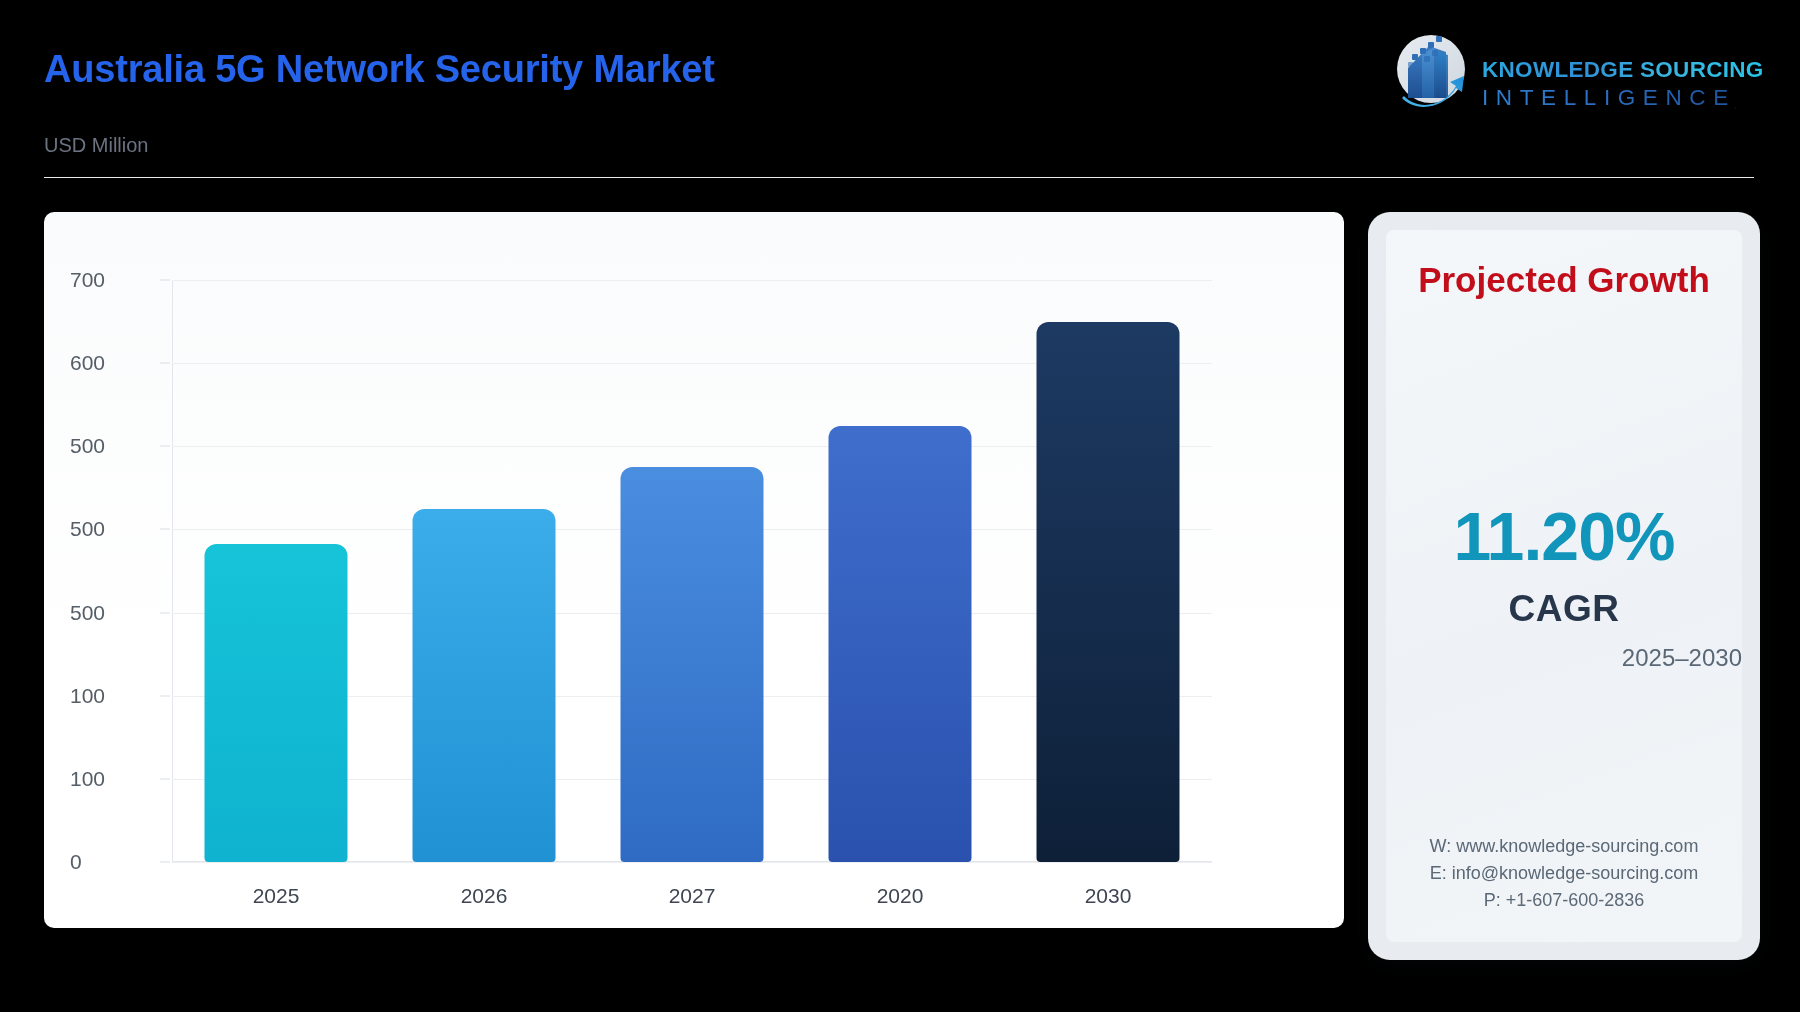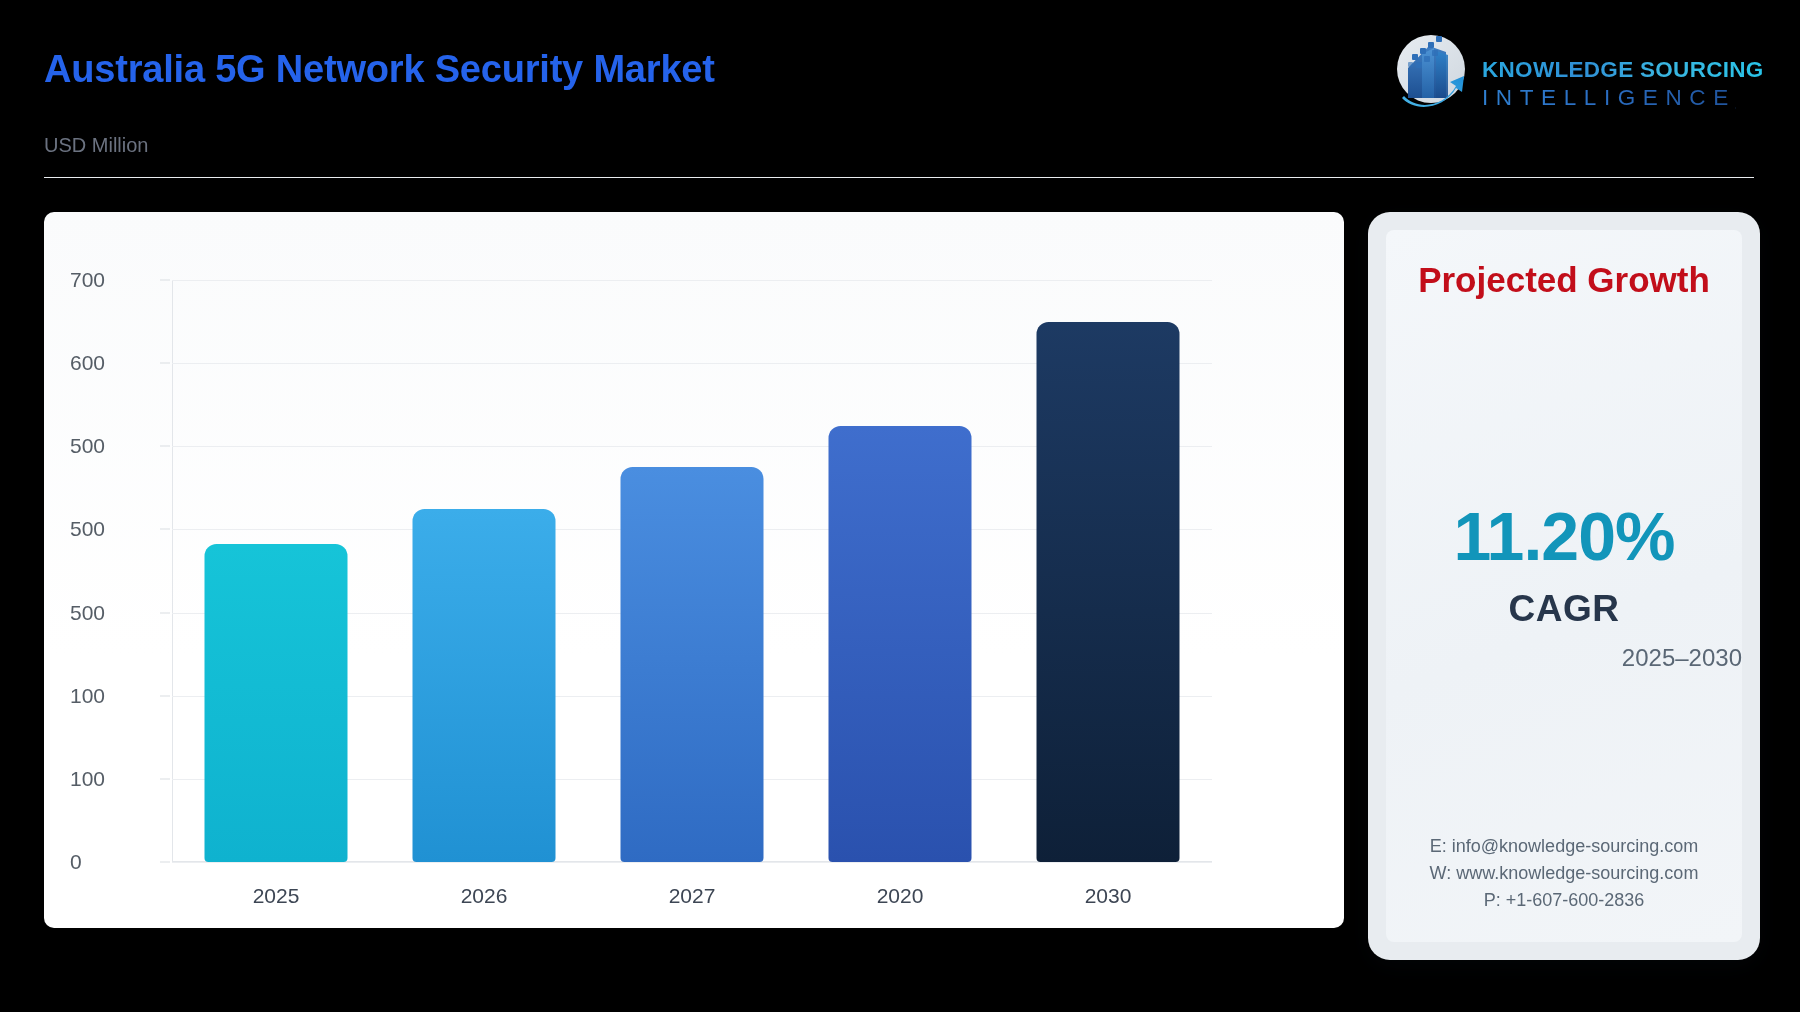--- a/index.html
+++ b/index.html
@@ -406,20 +406,20 @@
   </div>
 
 
   <div class="side-panel">
     <div class="side-inner">
       <div class="panel-title">Projected Growth</div>
       <div class="cagr-value">11.20%</div>
       <div class="cagr-label">CAGR</div>
       <div class="cagr-period">2025–2030</div>
       <div class="contact">
+        <div>W: www.knowledge-sourcing.com</div>
         <div>E: info@knowledge-sourcing.com</div>
-        <div>W: www.knowledge-sourcing.com</div>
         <div>P: +1-607-600-2836</div>
       </div>
     </div>
   </div>
 
 </div>
 
 </body></html>

